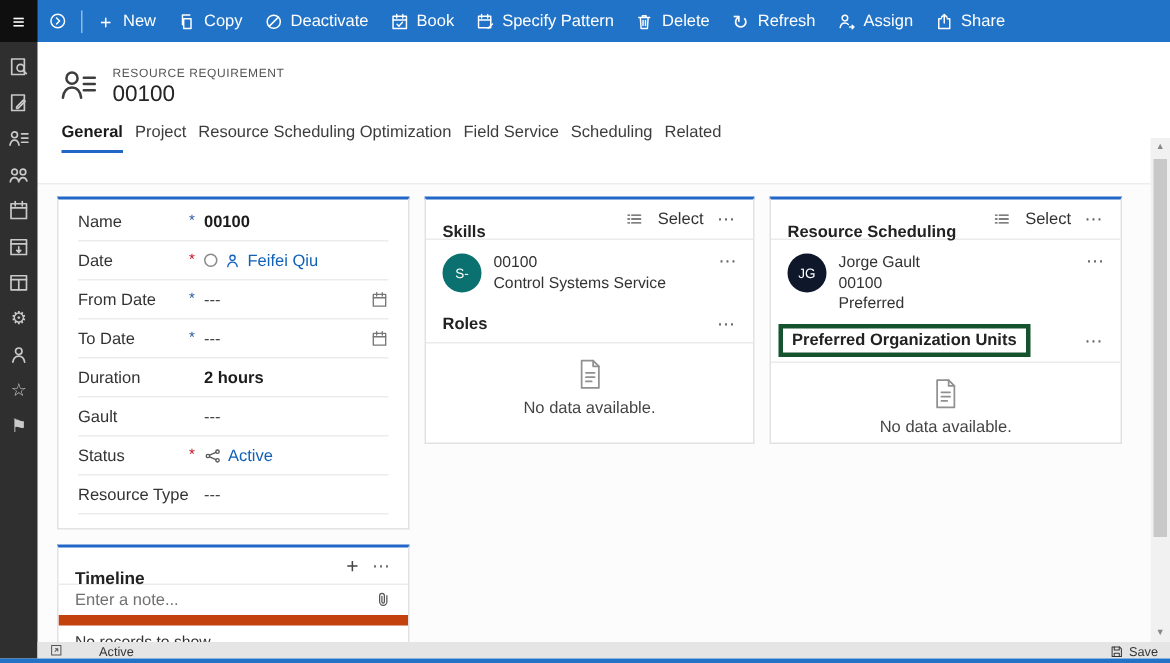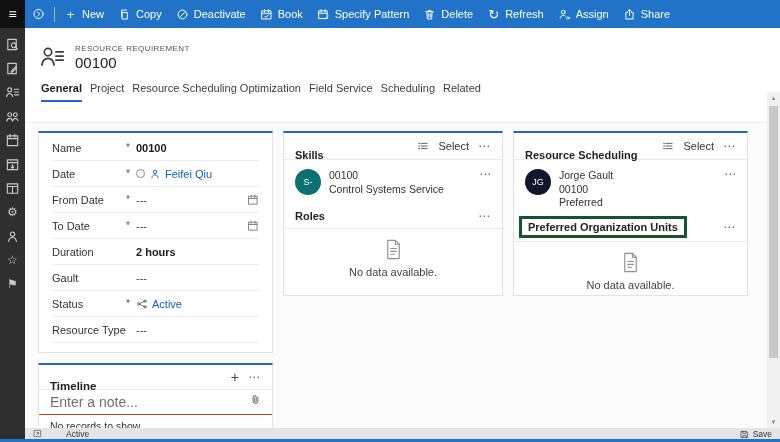--- a/index.html
+++ b/index.html
@@ -67,21 +67,21 @@
   .av-teal{background:#0a7070;} .av-green{background:#0f172a;}
   .plines{font-size:10.5px;color:#333;line-height:1.3;}
   .item-more{position:absolute;right:10px;top:8px;}
   .sect-head{display:flex;align-items:center;height:25px;padding:0 11px;border-bottom:1px solid #ebebeb;}
   .sect-title{font-weight:bold;font-size:11px;color:#222;}
   .annot{border:3px solid #14532d;padding:2px 6px;margin-left:-6px;}
   .nodata{display:flex;flex-direction:column;align-items:center;padding-top:9px;gap:5px;color:#444;font-size:11px;}
   .nodata-ico{color:#909090;}
 
   
-  .note-row{display:flex;align-items:flex-start;padding:4px 11px;border-bottom:1px solid #c2410c;color:#707070;font-size:14px;}
+  .note-row{display:flex;align-items:flex-start;padding:4px 11px;border-bottom:7px solid #c2410c;color:#707070;font-size:11px;}
   .clip{margin-left:auto;color:#555;}
   .empty-row{padding:5px 11px;font-size:10.5px;color:#333;}
   .tl-plus{font-size:14px;color:#444;line-height:1;cursor:pointer;}
 
   
   .scrollbar{position:absolute;right:0;top:64px;bottom:0;width:13px;background:#f1f1f1;z-index:3;}
   .scroll-arrow{height:12px;display:flex;align-items:center;justify-content:center;font-size:6px;color:#888;cursor:pointer;}
   .scroll-arrow.down{position:absolute;bottom:0;left:0;right:0;}
   .scroll-thumb{position:absolute;left:2px;right:2px;top:14px;height:75%;background:#c8c8c8;cursor:pointer;}
 

